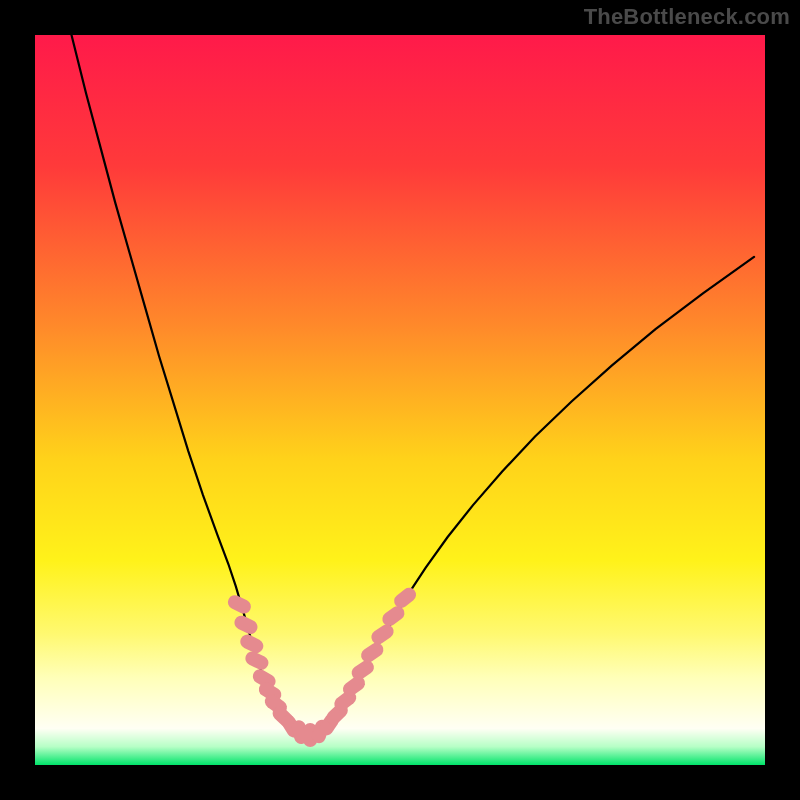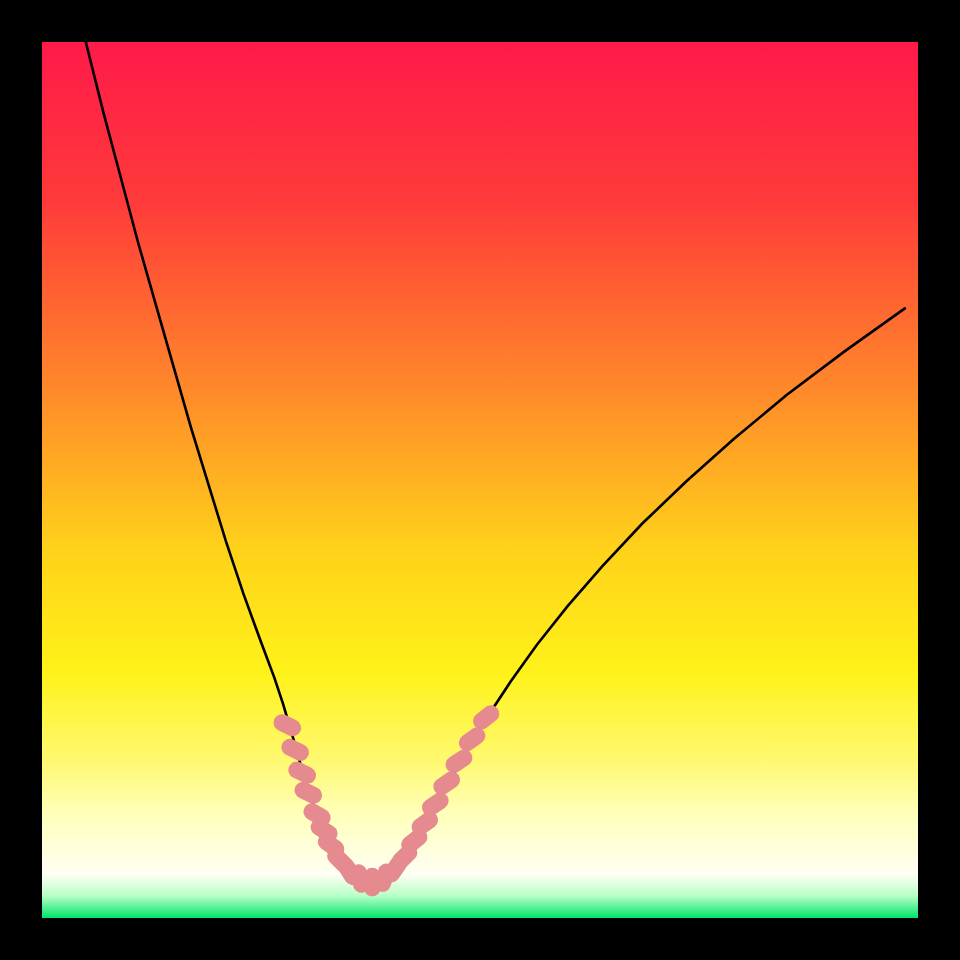--- a/index.html
+++ b/index.html
@@ -36,20 +36,21 @@
     overflow: visible;
   }
   svg {
     display: block;
   }
 </style>
 </head>
 <body>
 
 <div class="container">
+  <div class="watermark">TheBottleneck.com</div>
   <div class="plot-area">
     <svg id="chart-svg" width="730" height="730" viewBox="0 0 730 730">
         <defs>
           <linearGradient id="bg-grad" x1="0" y1="0" x2="0" y2="1">
             <stop offset="0%" stop-color="#ff1a4a"></stop>
             <stop offset="18%" stop-color="#ff3a3a"></stop>
             <stop offset="40%" stop-color="#ff8a2a"></stop>
             <stop offset="57.99999999999999%" stop-color="#ffd21a"></stop>
             <stop offset="72%" stop-color="#fff21a"></stop>
             <stop offset="82%" stop-color="#fff970"></stop>

